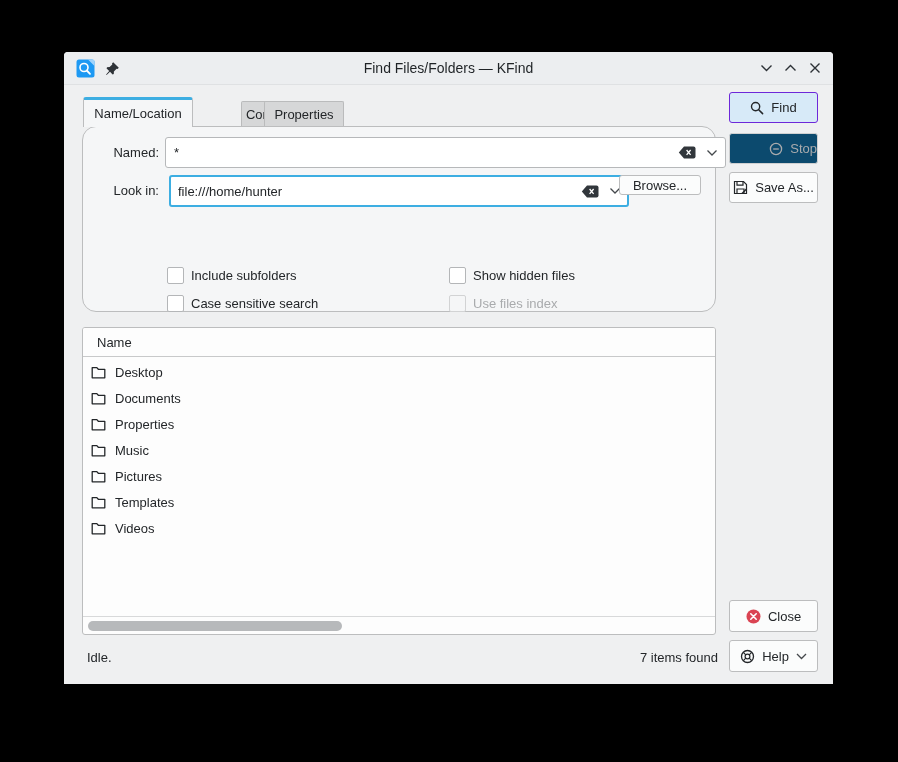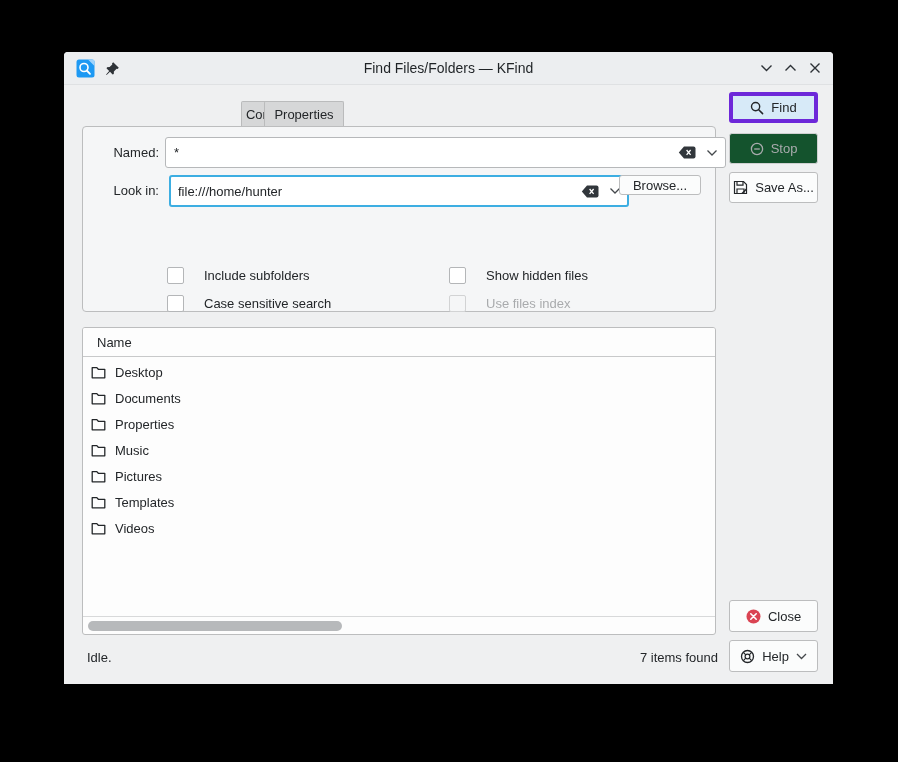--- a/index.html
+++ b/index.html
@@ -23,42 +23,42 @@
   .tab-active { left:19px; top:45px; width:110px; height:30px; background:#f5f6f7;
     border:1px solid #bcbdbe; border-bottom:none; border-top:3px solid #3daee2;
     border-radius:3px 3px 0 0; z-index:3; }
   .tab-inactive { top:49px; height:26px; background:#d6d7d8; border:1px solid #babbbc;
     border-bottom:none; border-radius:2px 2px 0 0; z-index:1; }
   #tab-contents { left:129px; width:62px;margin-left:48px; }
   #tab-properties { left:200px; width:80px; }
 
   
   .form-frame { position:absolute; left:18px; top:74px; width:634px; height:186px;
-    background:#f5f6f7; border:1px solid #bcbdbe; border-radius:4px; z-index:2;padding-left:40px; }
+    background:#f5f6f7; border:1px solid #bcbdbe; border-radius:14px; z-index:2;padding-left:40px; }
   .field-label { position:absolute; width:76px; text-align:right; font-size:13px; line-height:31px; }
   .combo { position:absolute; background:#fff; border:1px solid #b6b8ba; border-radius:3px;
     display:flex; align-items:center; padding:0 7px 0 8px; font-size:13px; }
   .combo.focused { border:2px solid #3daee2; padding:0 6px 0 7px; }
   .combo .value { flex:1; white-space:nowrap; overflow:hidden; }
   .combo .clear { width:18px; height:13px; margin-right:10px; flex:0 0 auto; }
   .combo .chev { width:12px; height:8px; flex:0 0 auto; }
 
   .btn { background:#fbfcfc; border:1px solid #bcbdbe; border-radius:3px; font-size:13px;
     color:#232629; display:flex; align-items:center; justify-content:center; gap:7px; }
   .browse-btn { position:absolute; left:536px; top:48px; width:82px; height:20px; }
 
-  .cb-row { position:absolute; display:flex; align-items:center; gap:20px; font-size:13px; }
+  .cb-row { position:absolute; display:flex; align-items:center; gap:7px; font-size:13px; }
   .cb-box { width:17px; height:17px; background:#fff; border:1px solid #b4b6b8; border-radius:2px; flex:0 0 auto; }
   .cb-disabled { color:#a9abad; }
   .cb-disabled .cb-box { border-color:#d2d3d4; background:#f5f6f7; }
 
   
   .side-btn { position:absolute; left:665px; width:89px; height:31px; }
-  .btn-find { top:40px; background:#d7eaf8; border:4px solid #6d28d9; }
-  .btn-stop { top:81px; background:#14532d; border:1px solid #cfd0d1; color:#a9abad; }
+  .btn-find { top:40px; background:#d7eaf8; border:1px solid #6d28d9; }
+  .btn-stop { top:81px; background:#0c4a6e; border:1px solid #cfd0d1; color:#a9abad;justify-content:flex-end; }
   .btn-saveas { top:120px; }
   .btn-close { top:548px; height:32px; }
   .btn-help { top:588px; height:32px; }
 
   
   .list-frame { position:absolute; left:18px; top:275px; width:634px; height:308px;
     background:#fdfdfd; border:1px solid #bcbdbe; border-radius:3px; overflow:hidden; }
   .list-header { height:29px; border-bottom:1px solid #c8c9ca; display:flex; align-items:center;
     padding-left:14px; font-size:13px; background:#fdfdfd; }
   .list-rows { position:absolute; left:0; top:31px; right:0; }
@@ -103,20 +103,21 @@
           </svg>
       </div>
       <div class="win-btn">
         <svg width="12" height="12" viewBox="0 0 12 12">
             <path d="M1.5 1.5 L10.5 10.5 M10.5 1.5 L1.5 10.5" stroke="#2c3136" stroke-width="1.4"></path>
           </svg>
       </div>
     </div>
   </div>
 
+  <div class="tab tab-active">Name/Location</div>
   <div class="tab tab-inactive" id="tab-contents">Contents</div>
   <div class="tab tab-inactive" id="tab-properties">Properties</div>
 
   <div class="form-frame">
     <div class="field-label" style="left:0; top:10px;">Named:</div>
     <div class="combo" style="left:82px; top:10px; width:561px; height:31px;">
       <span class="value">*</span>
       <svg class="clear" viewBox="0 0 18 13">
         <path d="M6 0.5 h9.5 a2 2 0 0 1 2 2 v8 a2 2 0 0 1 -2 2 H6 L0.8 6.5 Z" fill="#31363b"></path>
         <path d="M8.6 4 L12.6 8.8 M12.6 4 L8.6 8.8" stroke="#fff" stroke-width="1.3"></path>

